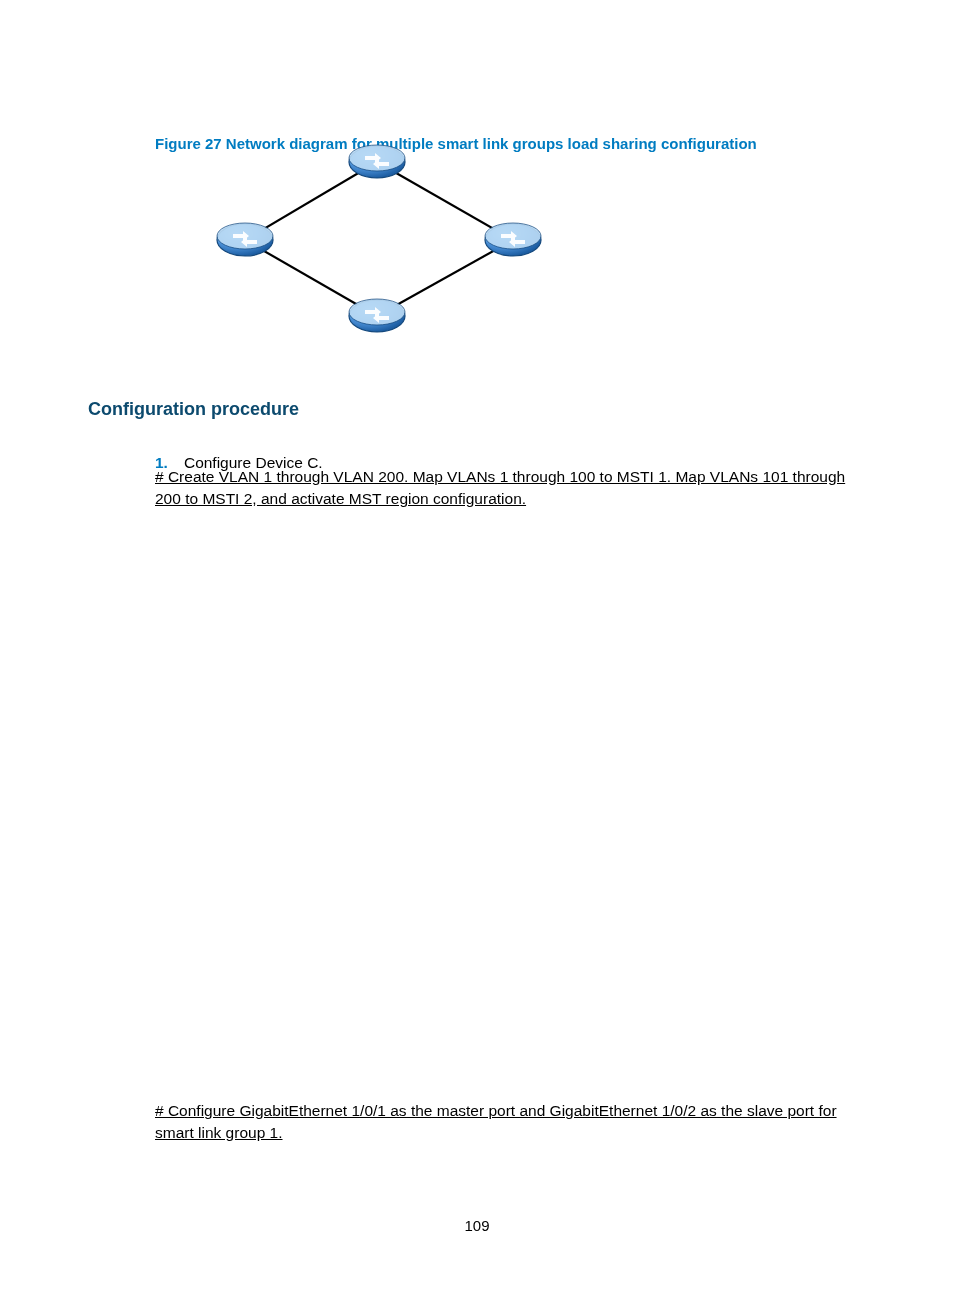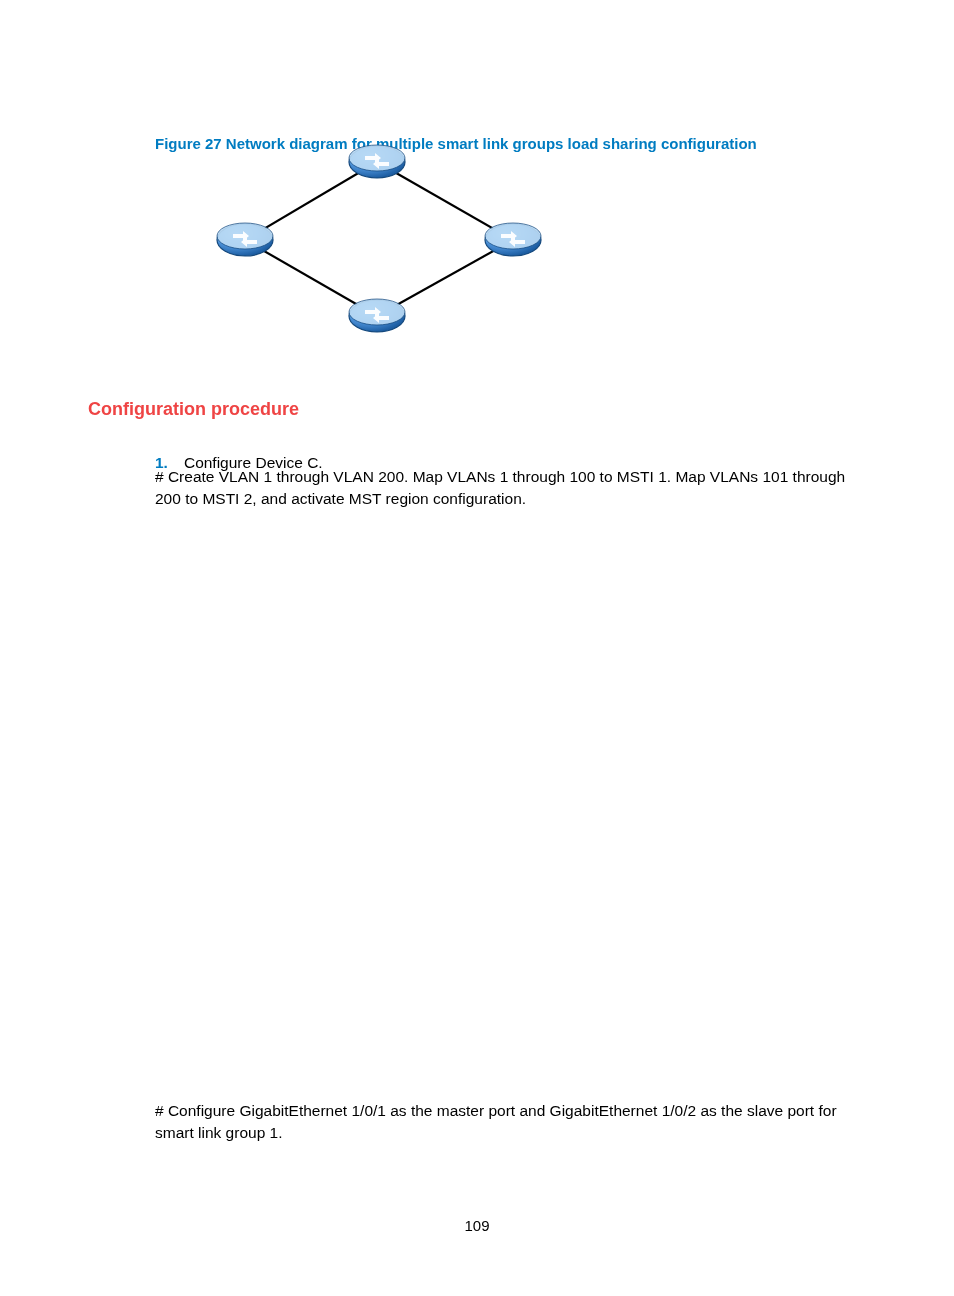--- a/index.html
+++ b/index.html
@@ -31,21 +31,21 @@
     position: absolute;
     top: 128px;
     left: 155px;
     width: 400px;
     height: 230px;
   }
   .section-heading {
     position: absolute;
     top: 399px;
     left: 88px;
-    color: #ef4444;
+    color: #0c4a6e;
     font-weight: bold;
     font-size: 18px;
   }
   .step-line {
     position: absolute;
     top: 434px;
     left: 155px;
     right: 88px;
     font-size: 15.5px;
     margin-top: 20px;
@@ -54,20 +54,21 @@
     color: #007cc1;
     font-weight: bold;
     margin-right: 16px;
   }
   .para {
     position: absolute;
     left: 155px;
     right: 88px;
     font-size: 15.5px;
     line-height: 1.4;
+    text-decoration: underline;
   }
   .para1 { top: 466px; }
   .para2 { top: 661px; }
   .para3 { top: 1014px; }
   .para4 { top: 1100px; }
   .page-number {
     position: absolute;
     bottom: 62px;
     left: 0;
     width: 954px;

